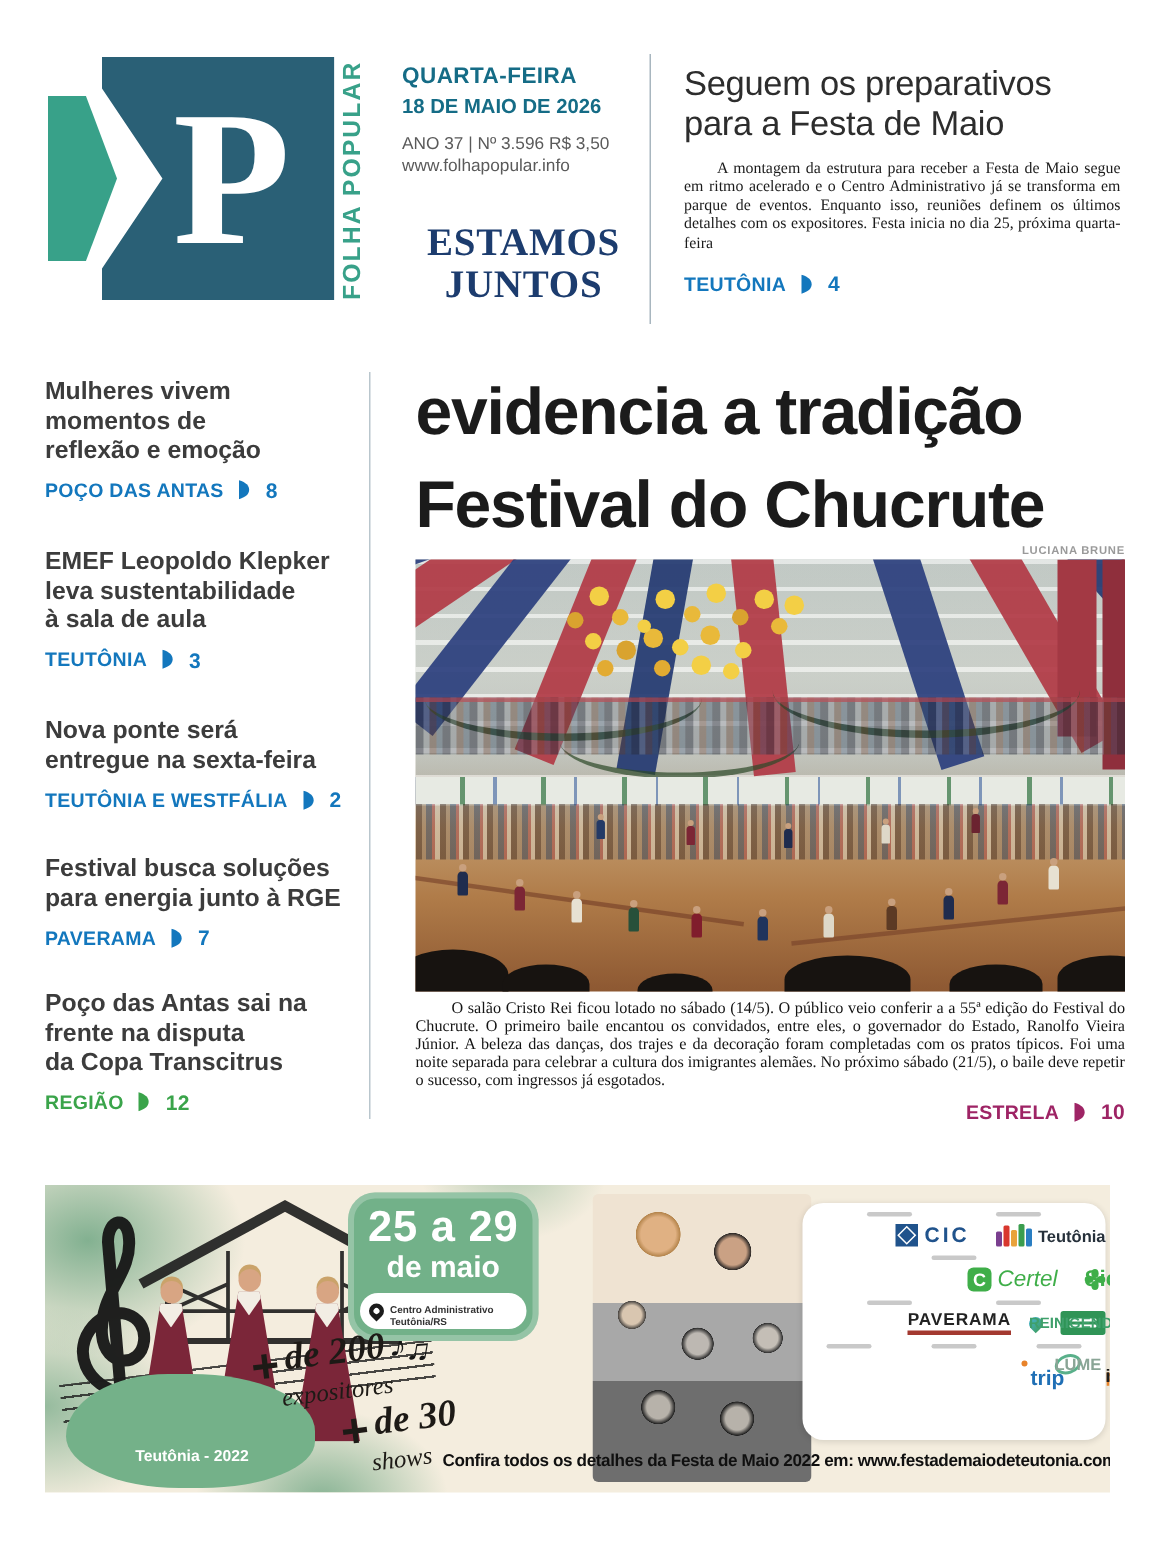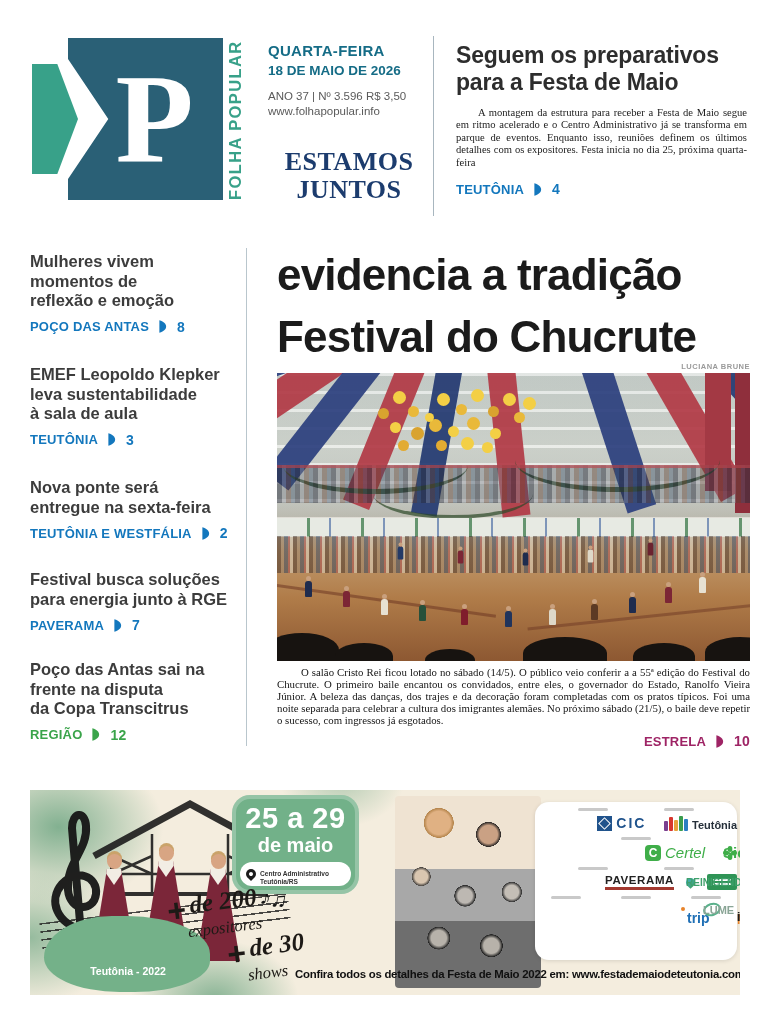--- a/index.html
+++ b/index.html
@@ -22,21 +22,21 @@
   .mast-weekday{color:#156c86;font-weight:800;font-size:15px;letter-spacing:.3px;}
   .mast-date{color:#156c86;font-weight:800;font-size:13.5px;margin-top:4px;}
   .mast-edition{color:#5a5a5a;font-size:11.5px;margin-top:12px;}
   .mast-site{color:#5a5a5a;font-size:11.5px;margin-top:3px;}
   .mast-slogan{left:268px;top:148px;width:162px;text-align:center;color:#1c3c6e;
     font-family:"Liberation Serif",serif;font-weight:800;font-size:26px;line-height:28px;letter-spacing:.5px;}
   .vrule{width:1px;background:#a8b6bf;}
 
   
   .topstory{left:456px;top:42px;width:291px;}
-  .ts-title{font-size:23px;line-height:27px;font-weight:700;color:#2d2d2d;letter-spacing:-.2px;white-space:nowrap;}
+  .ts-title{font-size:23px;line-height:27px;font-weight:400;color:#2d2d2d;letter-spacing:-.2px;white-space:nowrap;}
   .ts-body{margin-top:11px;font-family:"Liberation Serif",serif;font-size:10.6px;line-height:12.4px;
     text-align:justify;text-indent:22px;color:#1b1b1b;}
   .tagline{display:flex;align-items:center;font-weight:700;font-size:13px;letter-spacing:.2px;}
   .tagline .arr{margin:0 10px 0 9px;display:inline-flex;}
   .tagline .pg{font-size:14px;}
 
   
   .sb{left:30px;width:218px;}
   .sb-title div{font-size:16.5px;line-height:19.5px;font-weight:700;color:#3c3c3c;white-space:nowrap;}
   .sb-tag{margin-top:8px;}

